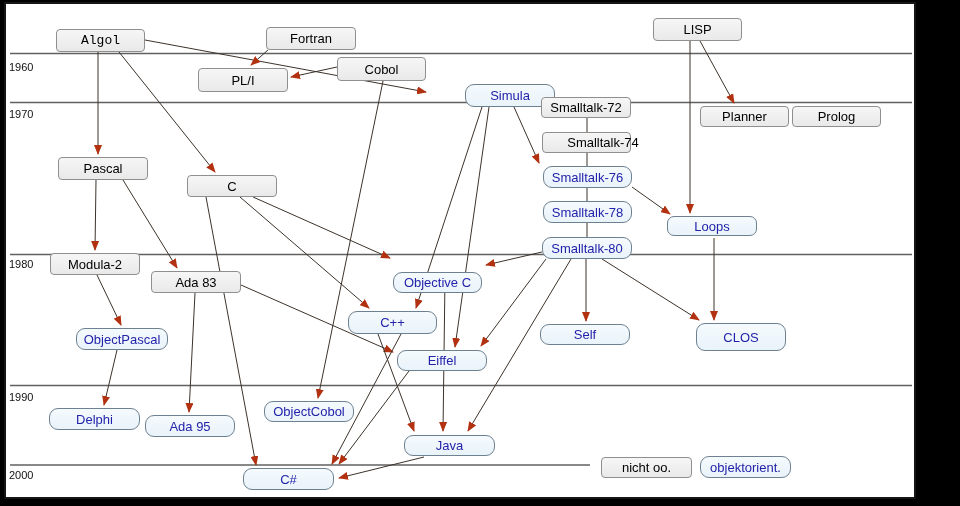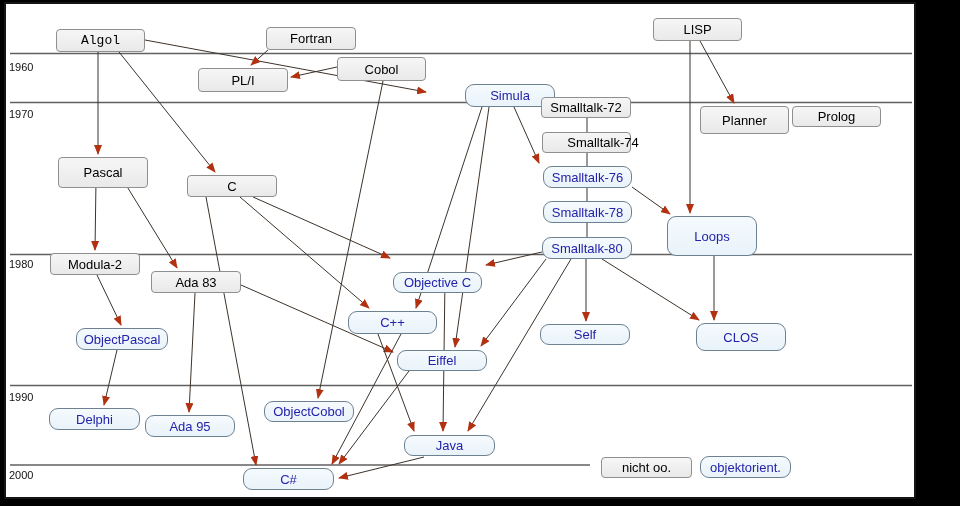--- a/index.html
+++ b/index.html
@@ -82,28 +82,28 @@
       <div class="year-label" style="left: 9px; top: 469px;">2000</div>
     </div>
   <div id="nodes-layer">
       <div class="node plain" style="left: 56px; top: 29px; width: 89px; height: 23px; font-family: Liberation Mono, monospace;">Algol</div>
       <div class="node plain" style="left: 266px; top: 27px; width: 90px; height: 23px;">Fortran</div>
       <div class="node plain" style="left: 653px; top: 18px; width: 89px; height: 23px;">LISP</div>
       <div class="node plain" style="left: 198px; top: 68px; width: 90px; height: 24px;">PL/I</div>
       <div class="node plain" style="left: 337px; top: 57px; width: 89px; height: 24px;">Cobol</div>
       <div class="node oo" style="left: 431px; top: 84px; width: 90px; height: 23px; margin-left: 34px;">Simula</div>
       <div class="node plain" style="left: 541px; top: 97px; width: 90px; height: 21px;">Smalltalk-72</div>
-      <div class="node plain" style="left: 700px; top: 106px; width: 89px; height: 28px;">Planner</div>
+      <div class="node plain" style="left: 700px; top: 106px; width: 89px; height: 21px;">Planner</div>
       <div class="node plain" style="left: 792px; top: 106px; width: 89px; height: 21px;">Prolog</div>
       <div class="node plain" style="left: 542px; top: 132px; width: 89px; height: 21px; padding-left: 33px;">Smalltalk-74</div>
-      <div class="node plain" style="left: 58px; top: 157px; width: 90px; height: 31px;">Pascal</div>
+      <div class="node plain" style="left: 58px; top: 157px; width: 90px; height: 23px;">Pascal</div>
       <div class="node oo" style="left: 543px; top: 166px; width: 89px; height: 22px;">Smalltalk-76</div>
       <div class="node plain" style="left: 187px; top: 175px; width: 90px; height: 22px;">C</div>
       <div class="node oo" style="left: 543px; top: 201px; width: 89px; height: 22px;">Smalltalk-78</div>
-      <div class="node oo" style="left: 667px; top: 216px; width: 90px; height: 40px;">Loops</div>
+      <div class="node oo" style="left: 667px; top: 216px; width: 90px; height: 20px; border-radius: 7px;">Loops</div>
       <div class="node oo" style="left: 542px; top: 237px; width: 90px; height: 22px;">Smalltalk-80</div>
       <div class="node plain" style="left: 50px; top: 253px; width: 90px; height: 22px;">Modula-2</div>
       <div class="node oo" style="left: 393px; top: 272px; width: 89px; height: 21px;">Objective C</div>
       <div class="node plain" style="left: 151px; top: 271px; width: 90px; height: 22px;">Ada 83</div>
       <div class="node oo" style="left: 348px; top: 311px; width: 89px; height: 23px;">C++</div>
       <div class="node oo" style="left: 696px; top: 323px; width: 90px; height: 28px;">CLOS</div>
       <div class="node oo" style="left: 540px; top: 324px; width: 90px; height: 21px;">Self</div>
       <div class="node oo" style="left: 76px; top: 328px; width: 92px; height: 22px;">ObjectPascal</div>
       <div class="node oo" style="left: 397px; top: 350px; width: 90px; height: 21px;">Eiffel</div>
       <div class="node oo" style="left: 264px; top: 401px; width: 90px; height: 21px;">ObjectCobol</div>

